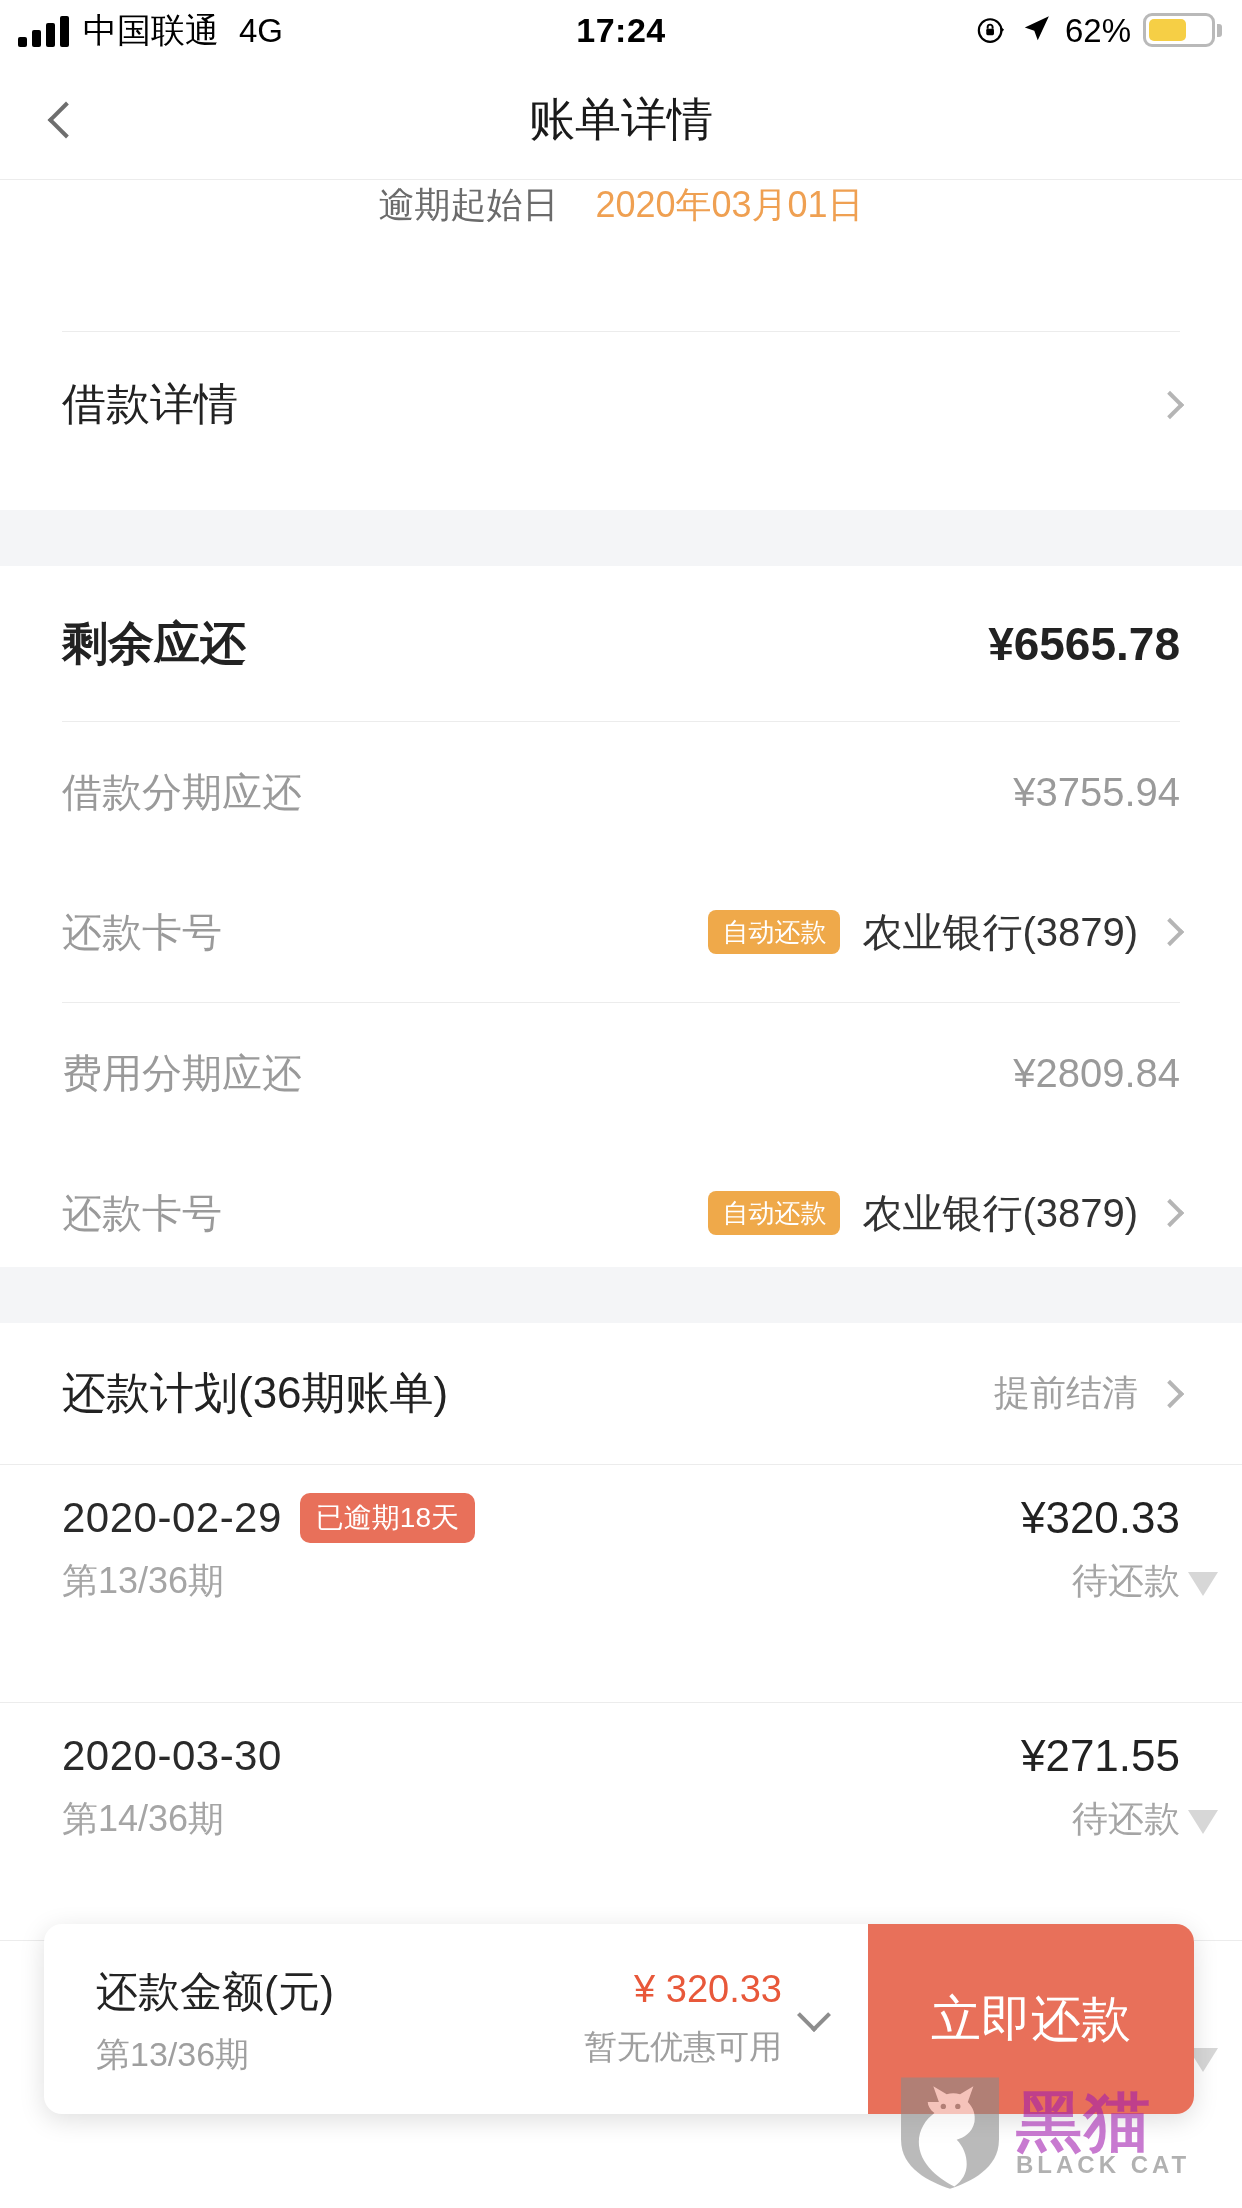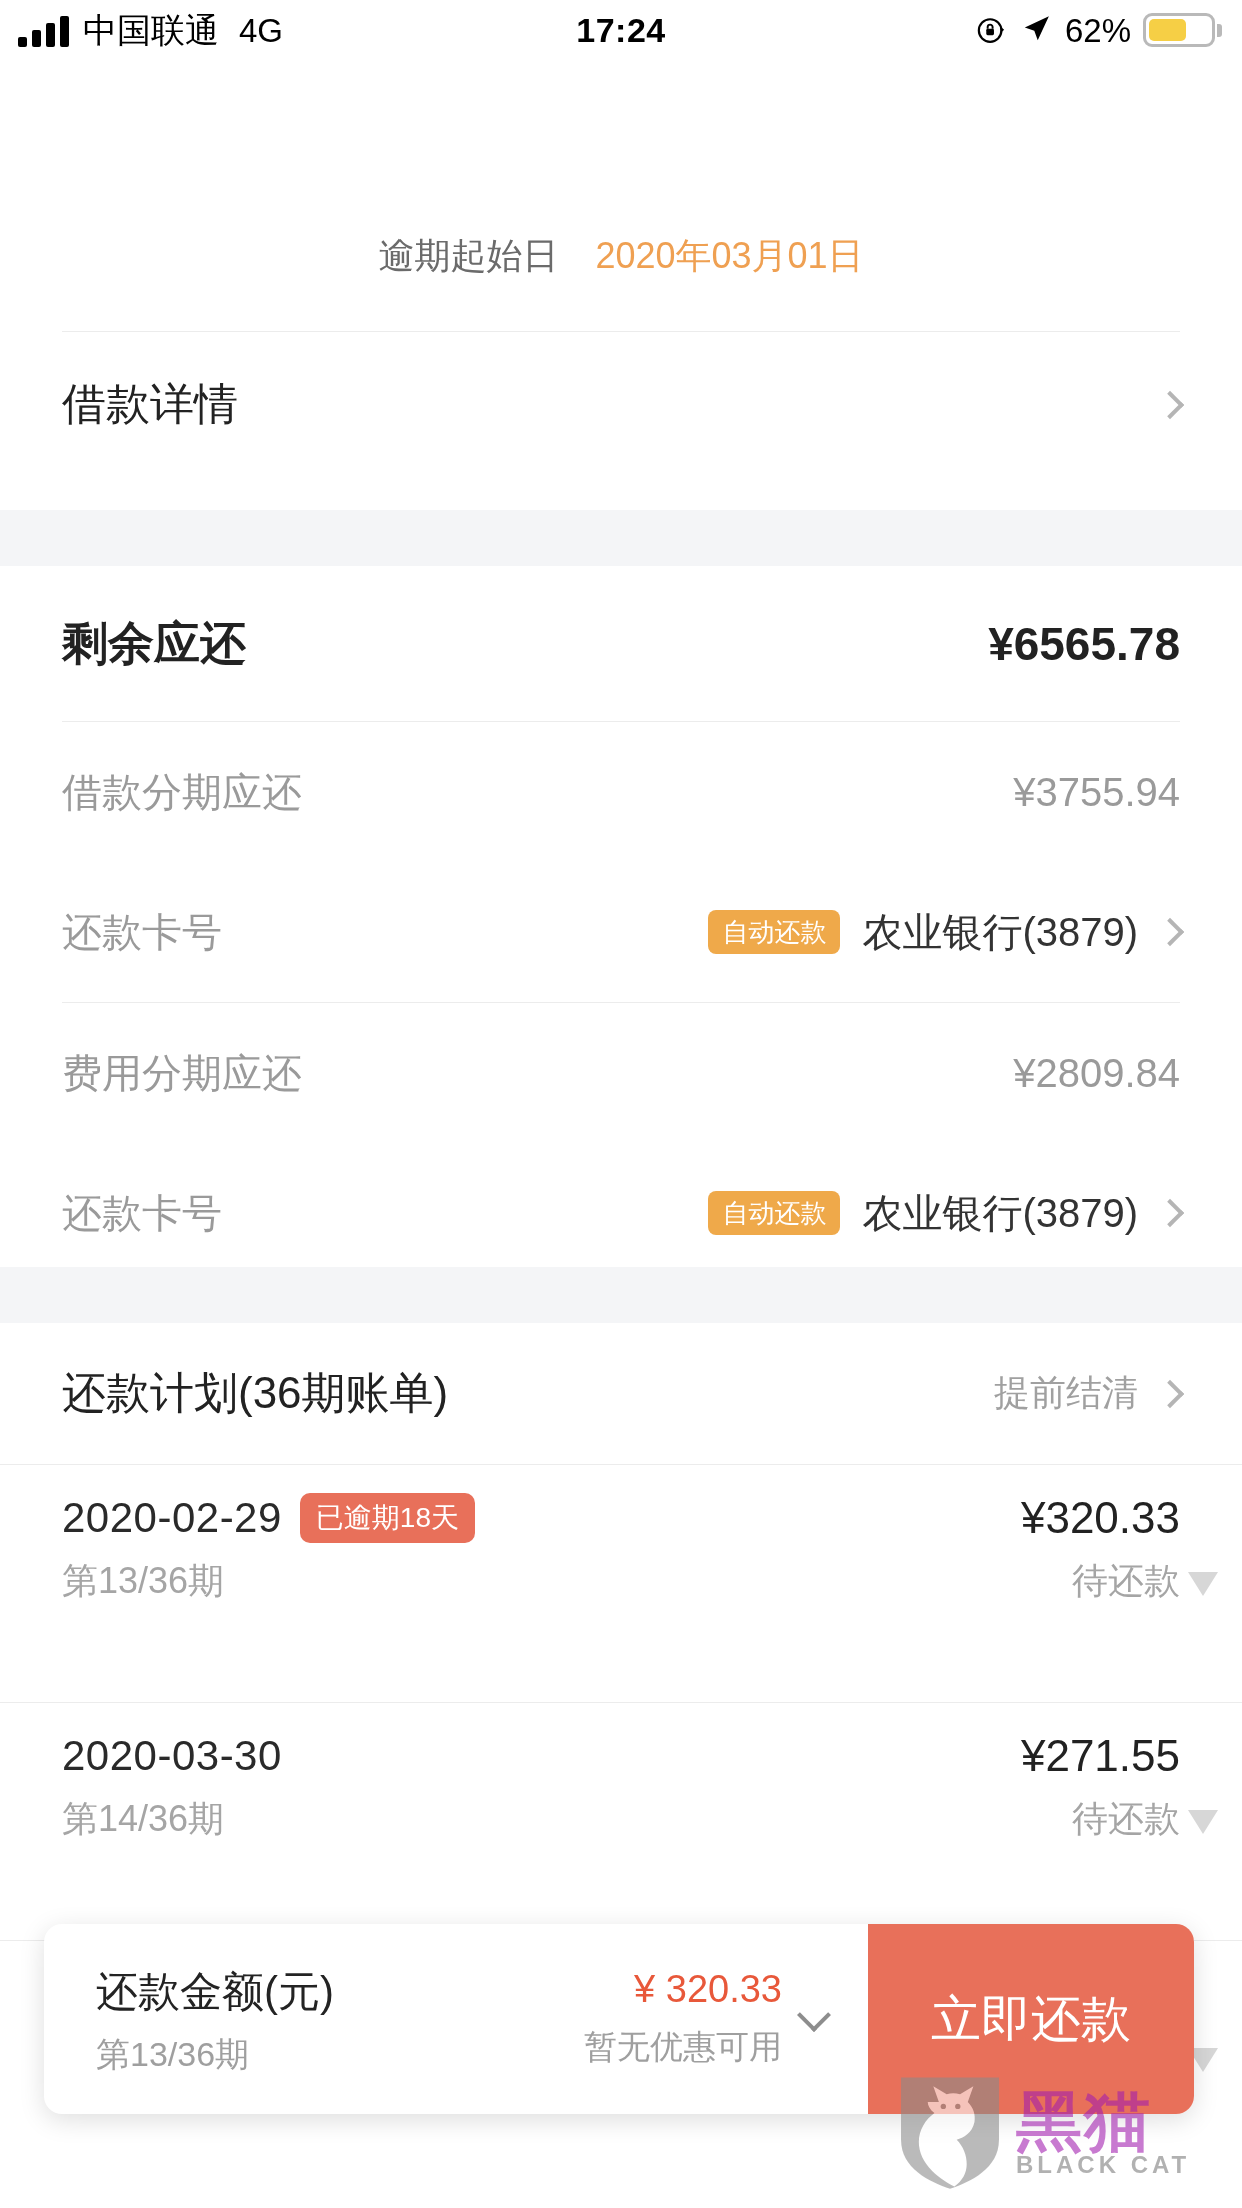--- a/index.html
+++ b/index.html
@@ -56,21 +56,21 @@
     width:60px; height:70px; display:flex; align-items:center; justify-content:center;
   }
   .chev-left {
     width:26px; height:26px; border-left:4px solid #6e6e6e; border-bottom:4px solid #6e6e6e;
     transform:rotate(45deg);
   }
 
   
   .overdue-banner {
     position:absolute; top:181px; left:0; width:1242px; height:150px;
-    display:flex; align-items:center; justify-content:center; background:#fff;gap:37px;
+    display:flex; align-items:flex-start; justify-content:center; background:#fff;gap:37px;
   }
   .ob-label { font-size:36px; color:#6b6b6b; }
   .ob-date { font-size:36px; color:#EFA052; }
   .gap-band { background:#F4F5F7; width:1242px; }
   .hr { height:1px; background:#ececec; margin:0 62px; }
 
   .row {
     position:relative; display:flex; align-items:center; justify-content:space-between;
     padding:0 62px; height:140px; background:#fff;
   }
@@ -186,20 +186,26 @@
       <span class="pct">62%</span>
       <span class="battery-wrap">
         <span class="battery">
             <span class="battery-fill" style="width: 62%; background: rgb(246, 207, 69);"></span>
           </span>
         <span class="battery-cap"></span>
       </span>
     </div>
   </div>
 
+  <div class="navbar">
+    <div class="nav-back">
+      <span class="chev-left"></span>
+    </div>
+    <div class="nav-title">账单详情</div>
+  </div>
 
   <div class="overdue-banner">
     <span class="ob-label">逾期起始日</span>
     <span class="ob-date">2020年03月01日</span>
   </div>
 
   <div style="position:absolute; top:331px; left:0; width:1242px;">
     <div class="hr"></div>
     <div class="row" style="height:145px;">
       <span class="row-label strong">借款详情</span>

